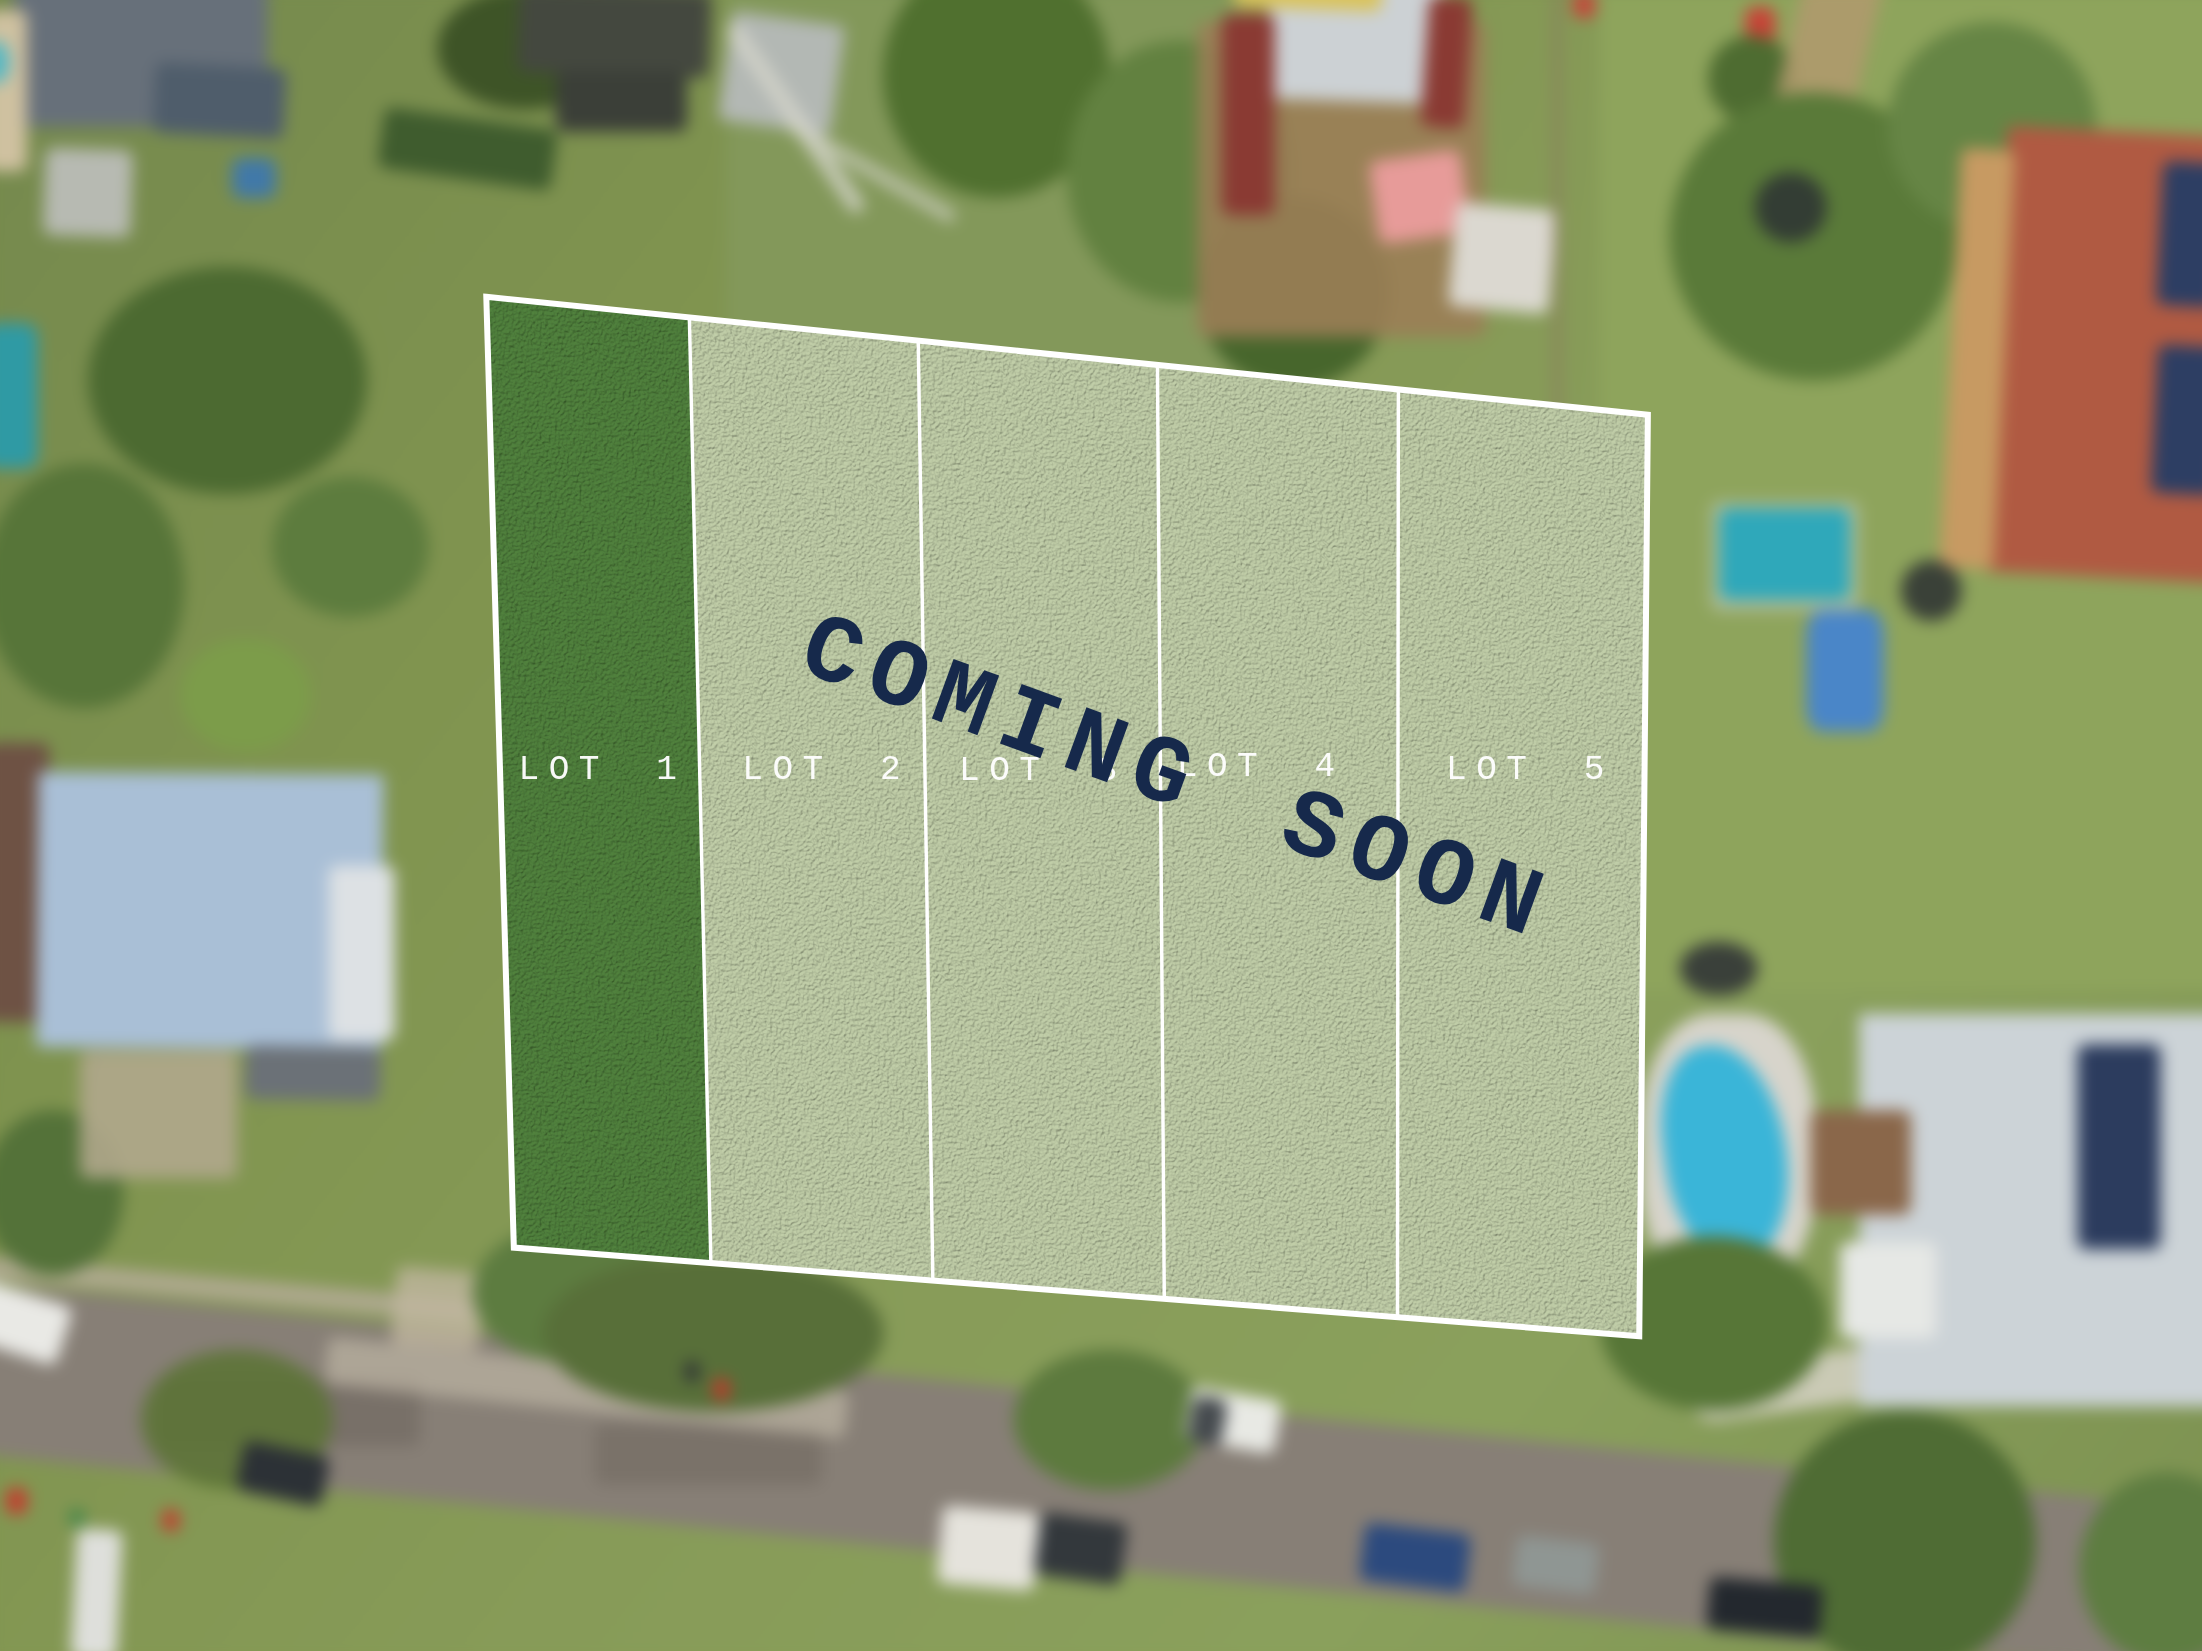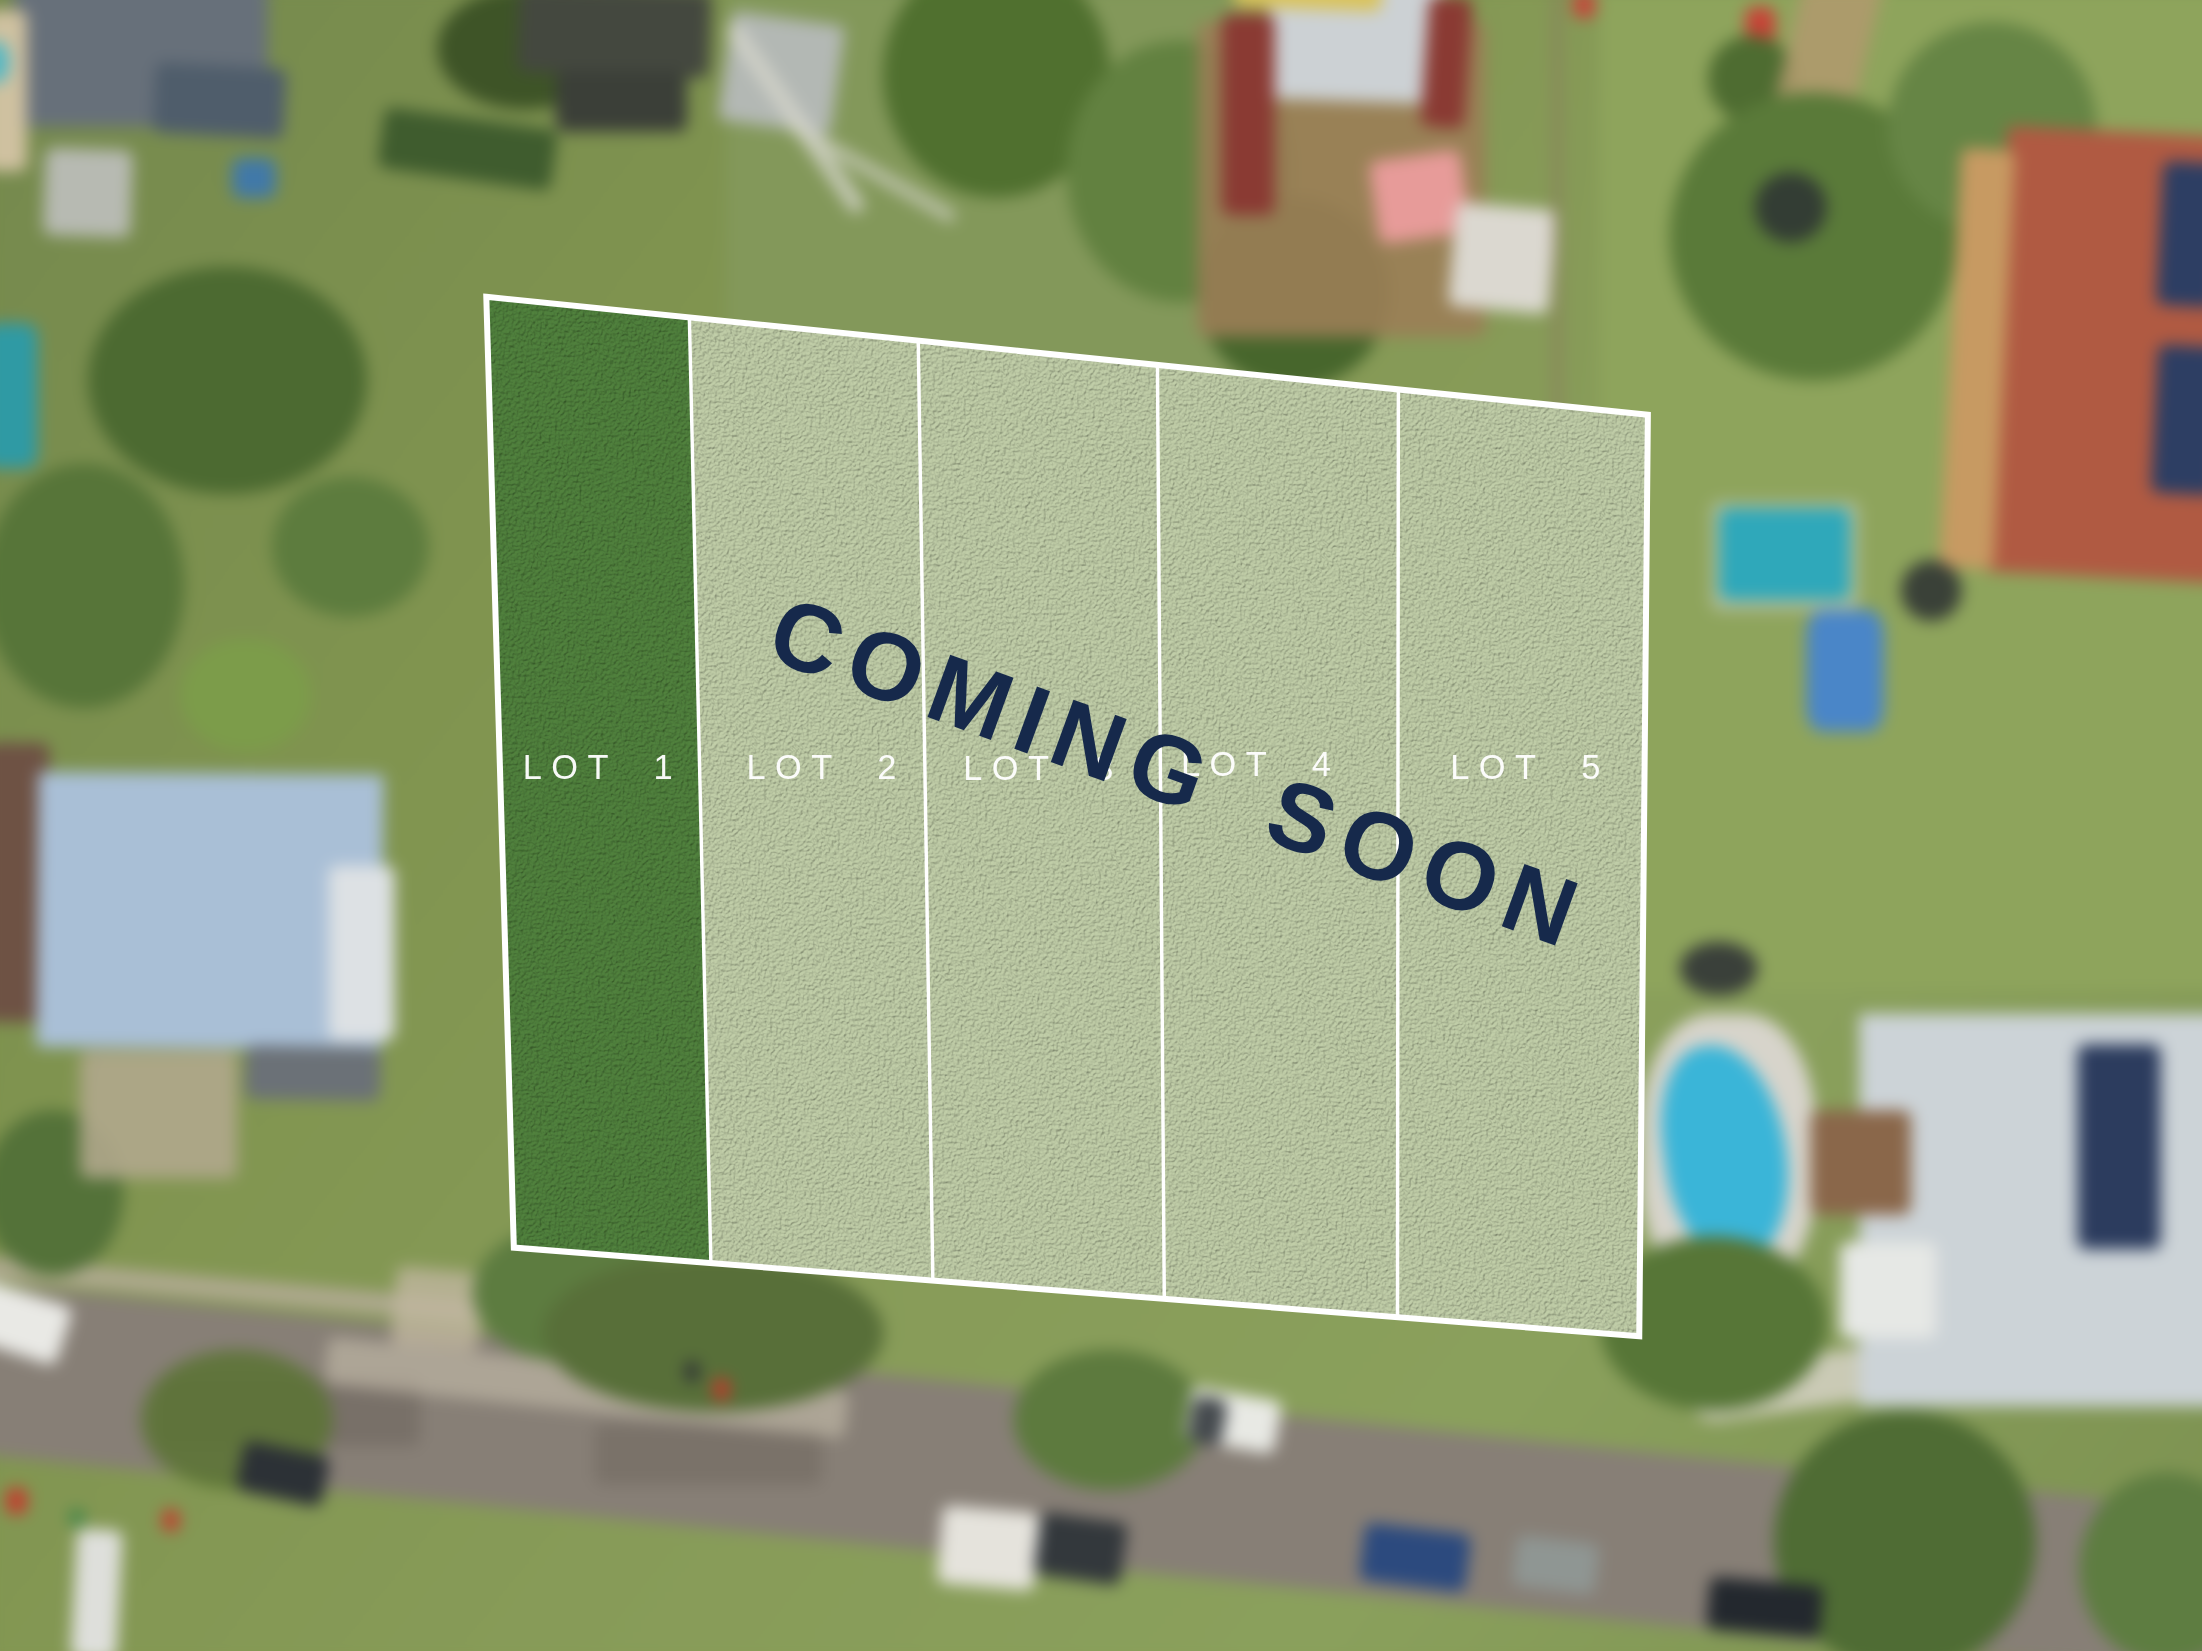--- a/index.html
+++ b/index.html
@@ -1,17 +1,17 @@
 <!DOCTYPE html>
 <html style="--coming-soon-navy: #16294b; --lot1-grass: #4f7f3c; --available-lot-grass: #bdcaa5; --boundary-white: #ffffff;font-size:13.8px"><head>
 <meta charset="utf-8">
 <style>
   html,body{margin:0;padding:0;background:#6f8449;}
   .scene{position:relative;width:2203px;height:1652px;overflow:hidden;
-         font-family:Liberation Sans, sans-serif;}
+         font-family:Liberation Mono, monospace;}
   
   .bg{position:absolute;inset:0;filter:blur(7.7px);transform:scale(1.015);}
   .base{position:absolute;inset:0;
         background:linear-gradient(128deg,#74884d 0%,#80944f 28%,#879b58 52%,#8aa05c 74%,#7c9150 100%);}
   .s{position:absolute;display:block;border-radius:8.6px;}
   .t{border-radius:50%;}
   
   .parcel{position:absolute;left:0;top:0;}
   .lot-label{fill:var(--boundary-white,#fff);font-size:40px;font-weight:400;
              letter-spacing:11px;word-spacing:20px;opacity:.96;}

